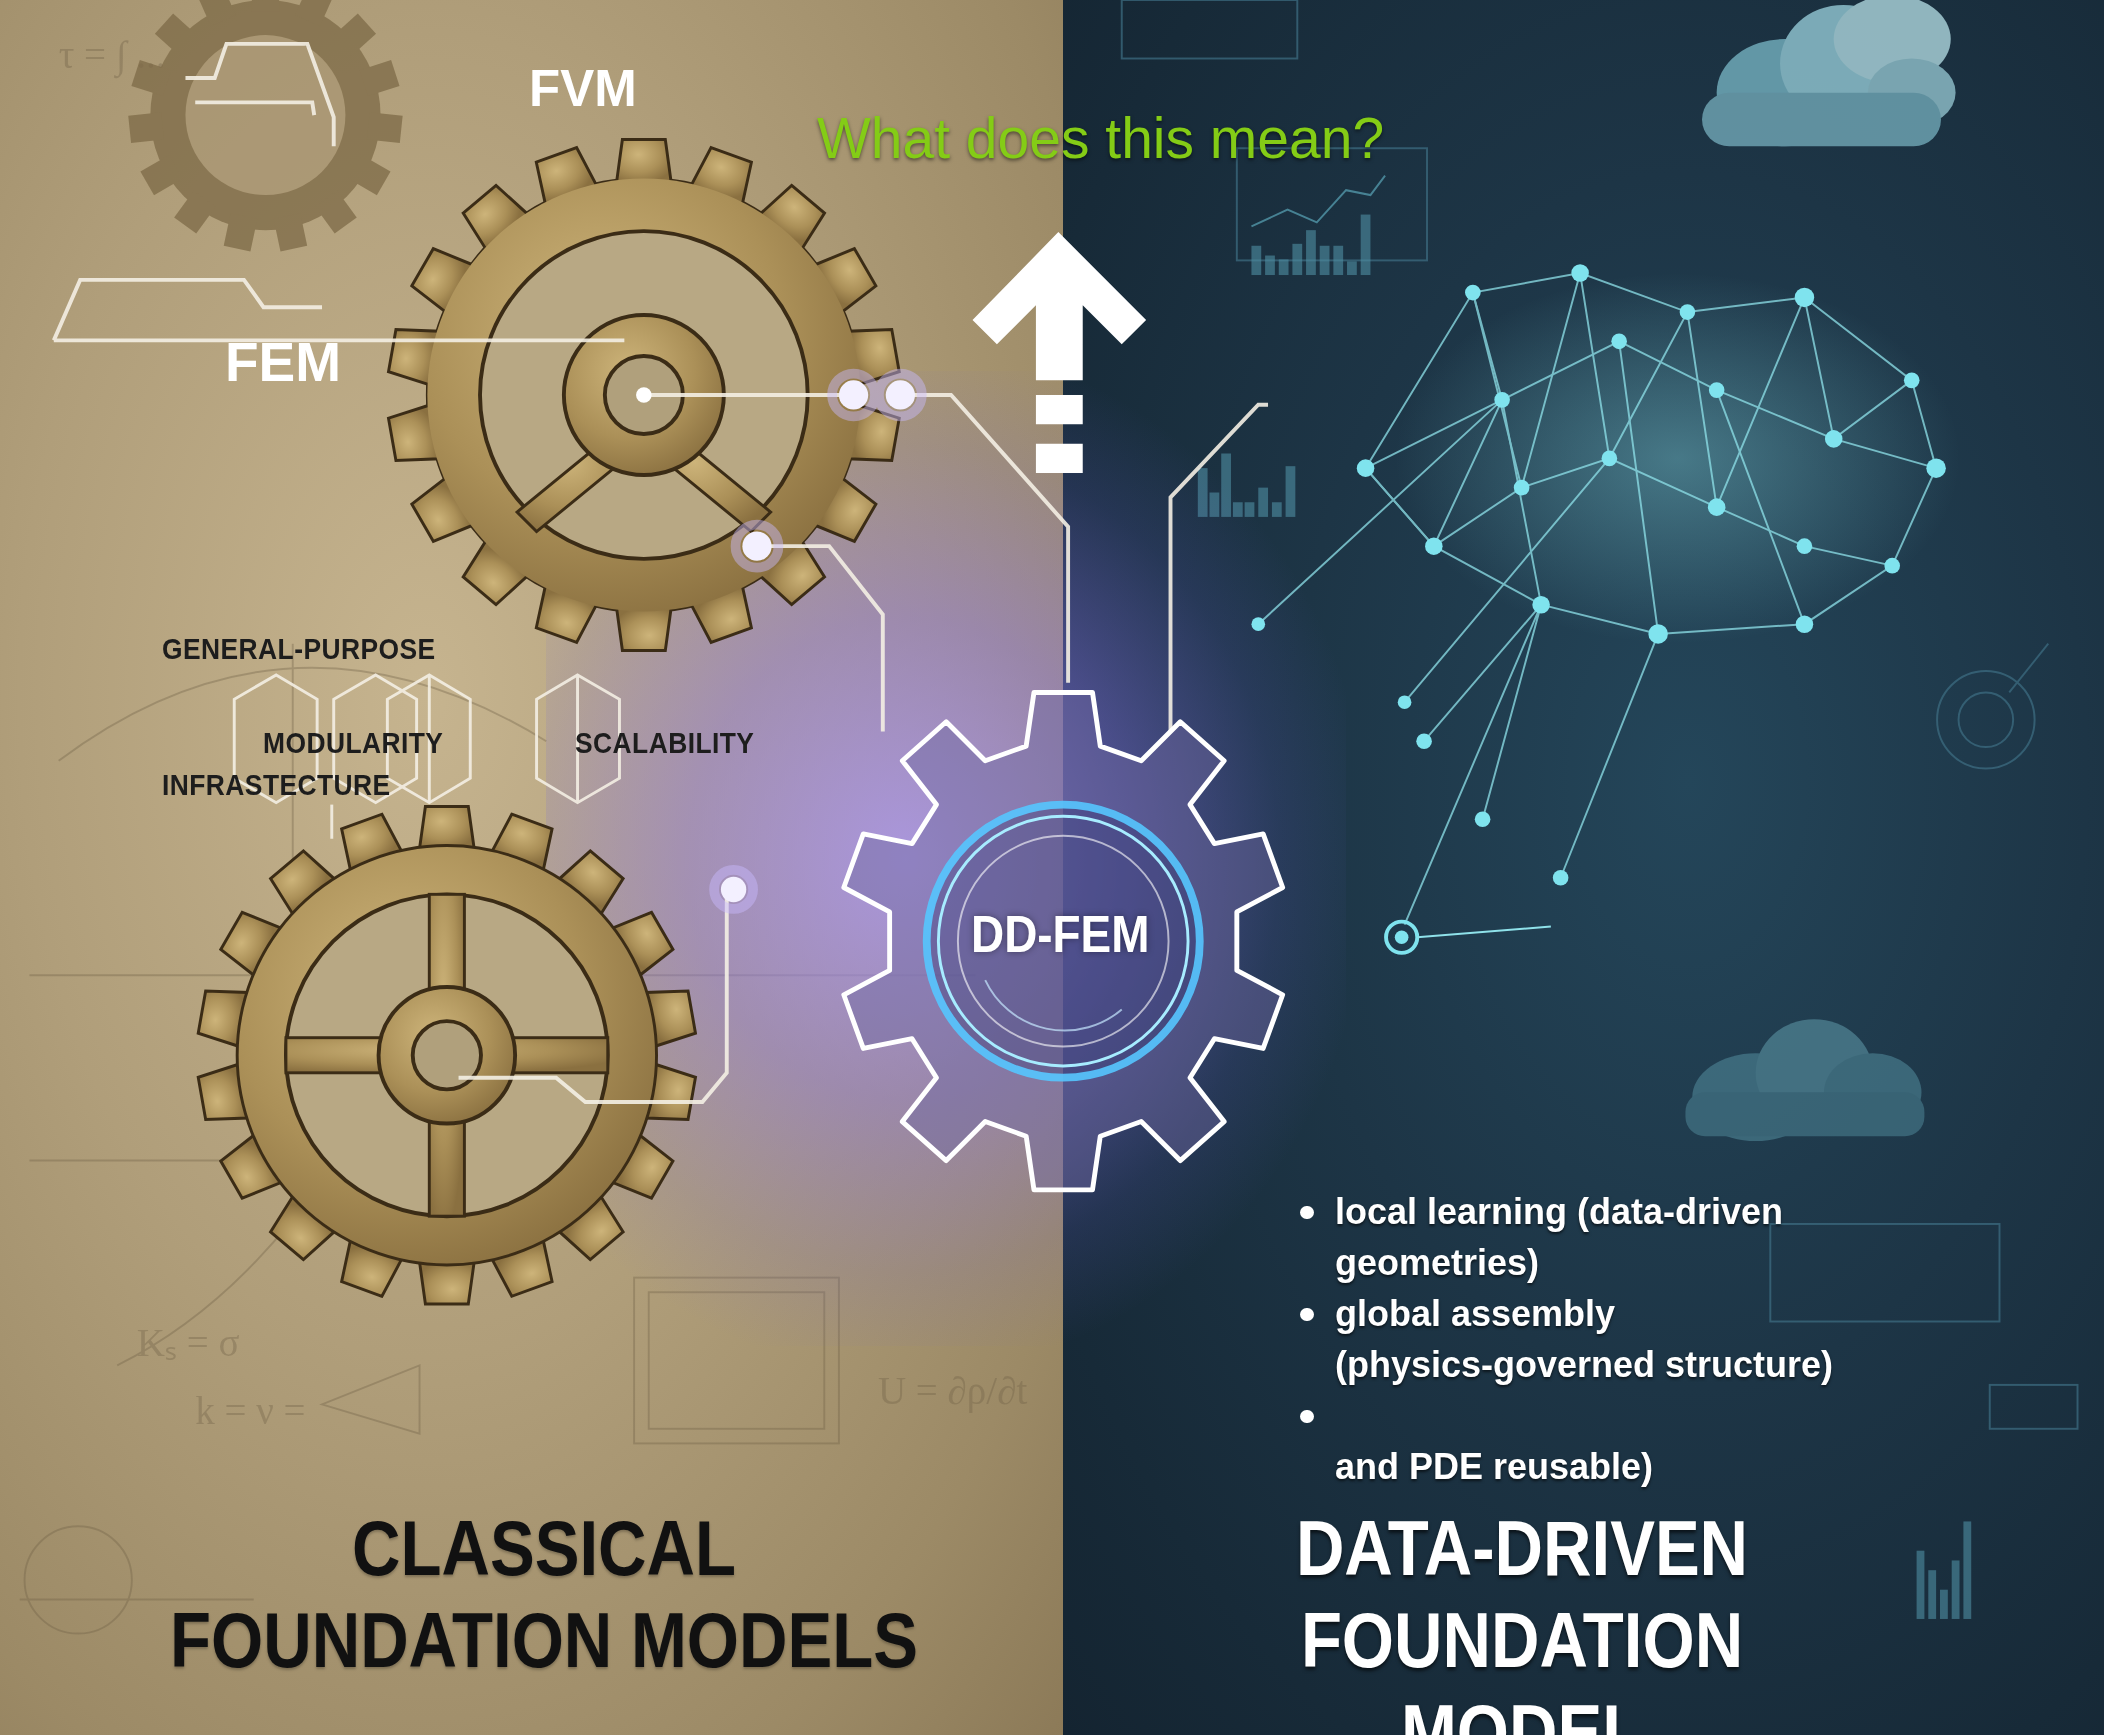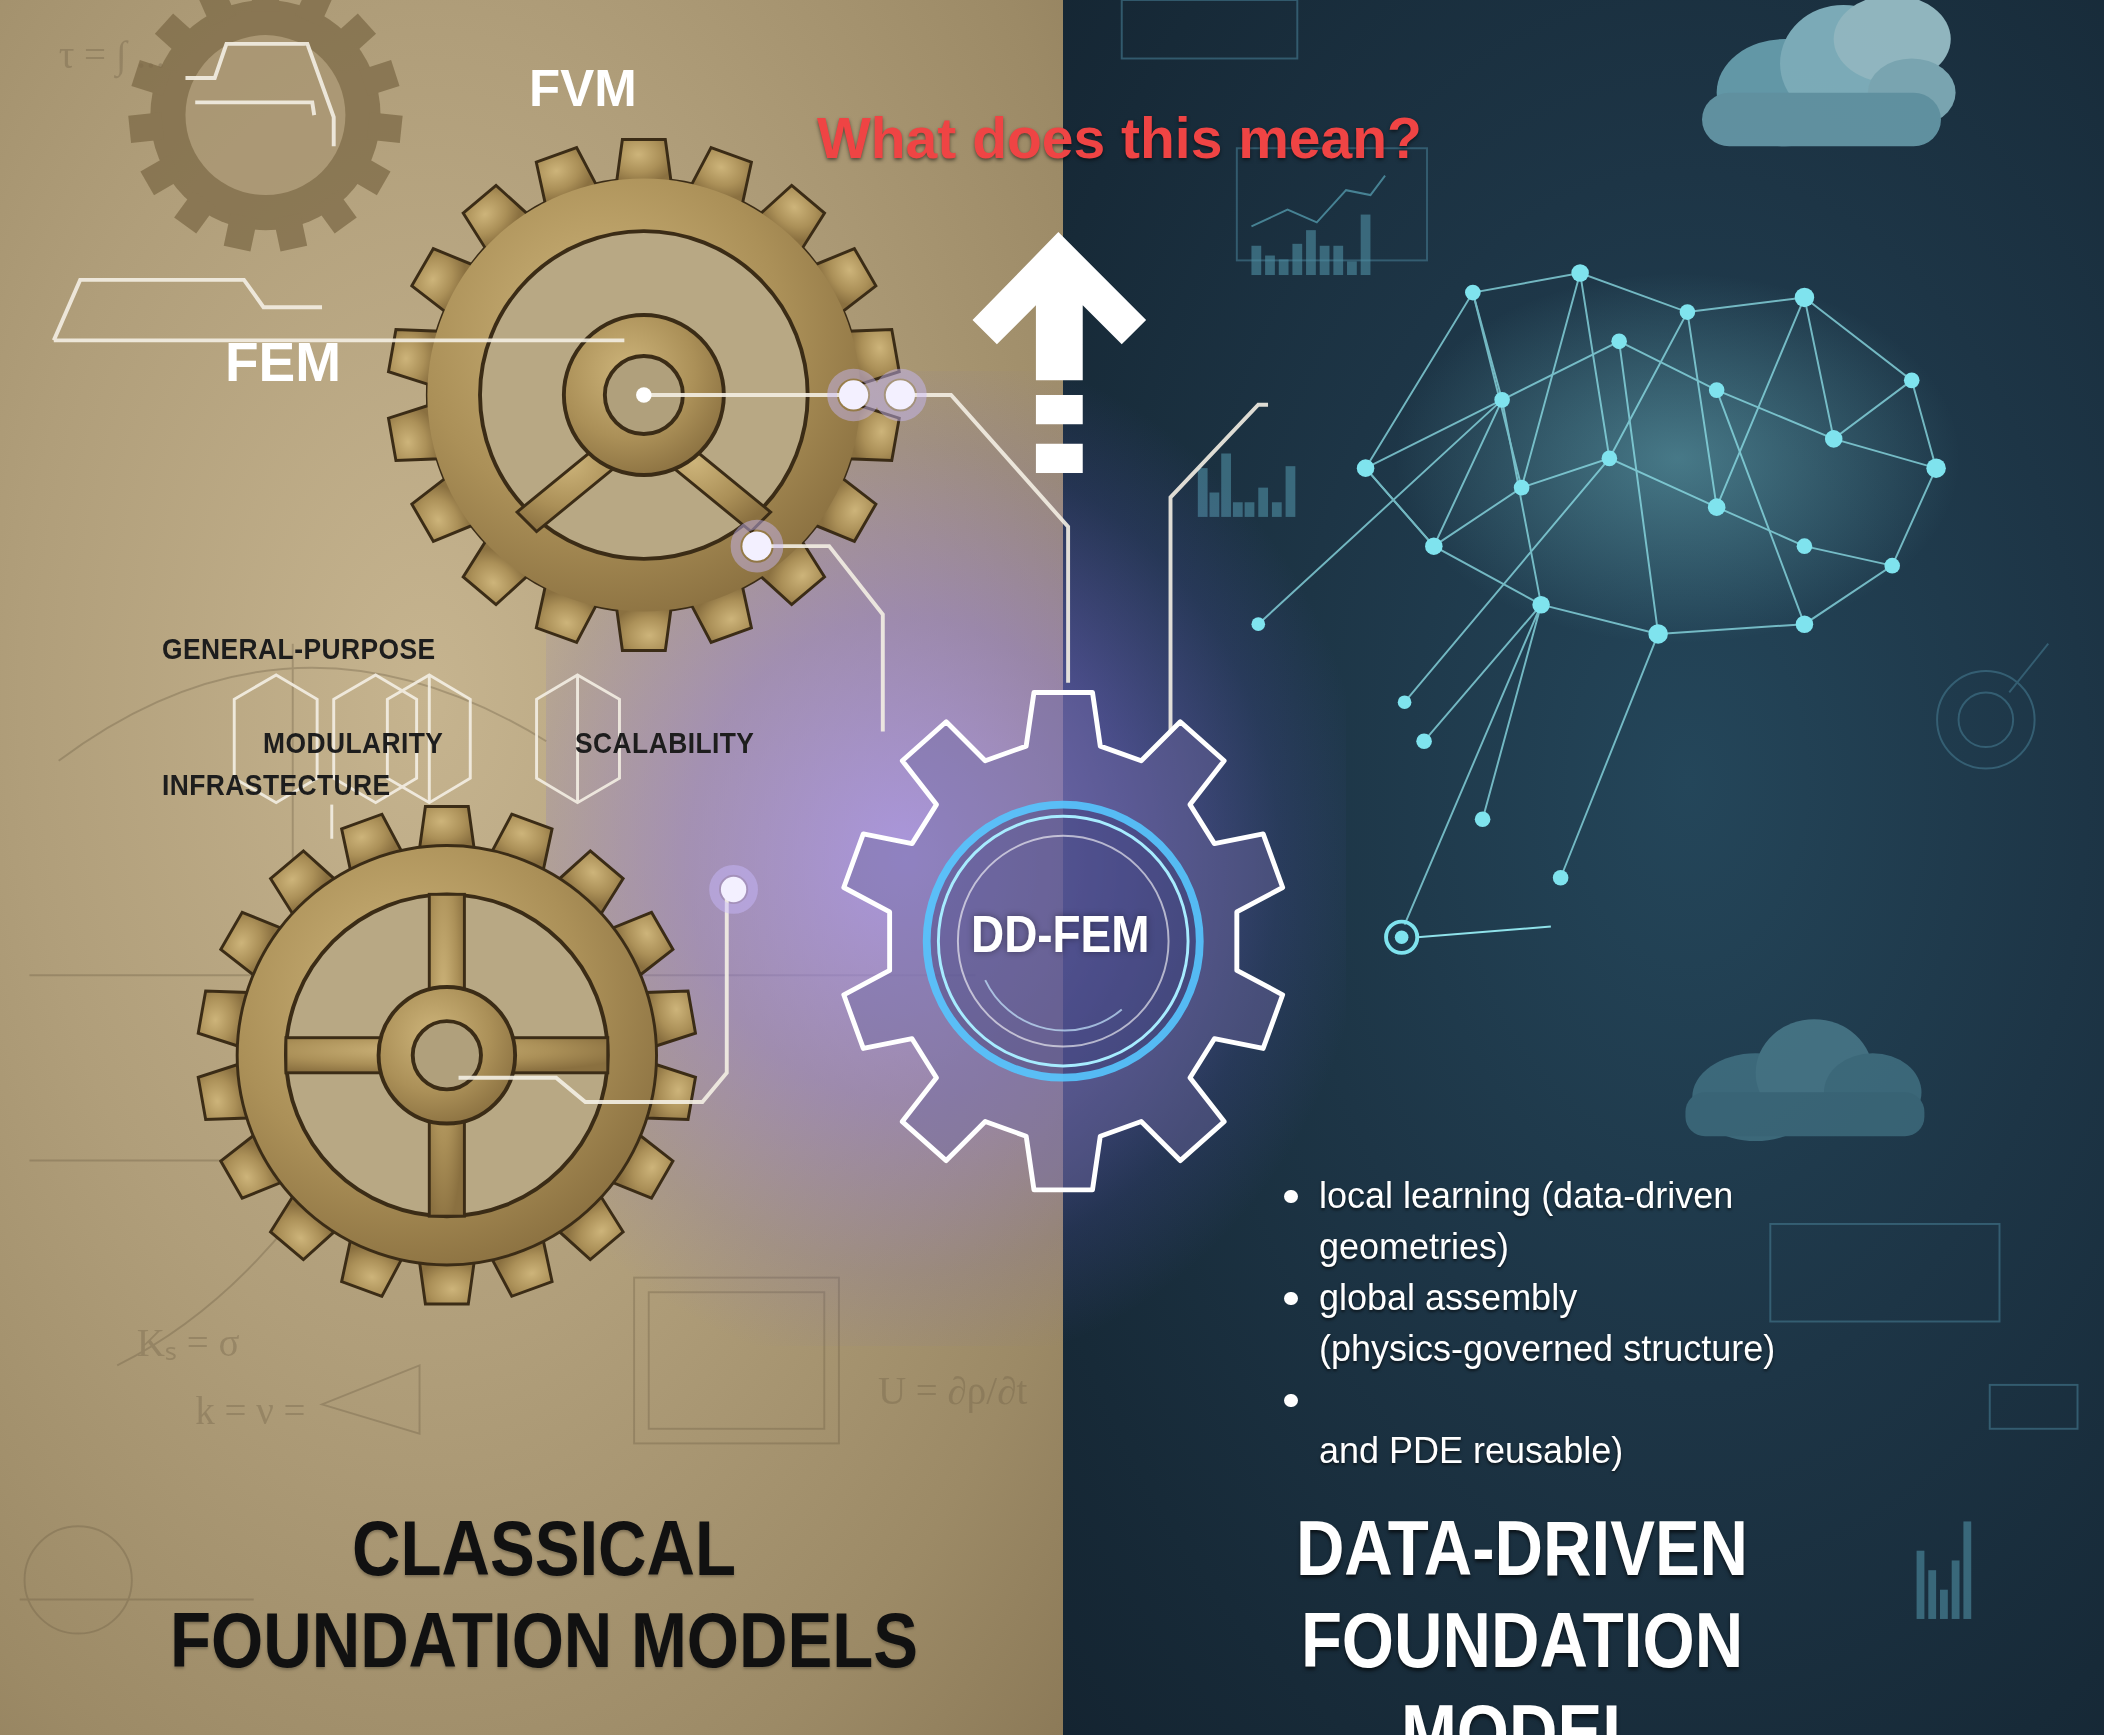--- a/index.html
+++ b/index.html
@@ -5,32 +5,32 @@
   html, body { margin:0; padding:0; }
   body { width:2105px; height:1736px; overflow:hidden; position:relative; background:#1b2c3b; font-family:"Liberation Sans", sans-serif; }
   .stage { position:absolute; left:0; top:0; width:2105px; height:1736px; overflow:hidden; }
   .panel-left { position:absolute; left:0; top:0; width:1063px; height:1736px;
     background: radial-gradient(ellipse at 40% 40%, #c6b48f 0%, #b09e7a 45%, #9c8a66 80%, #8c7a58 100%); }
   .panel-right { position:absolute; left:1063px; top:0; width:1042px; height:1736px;
     background: radial-gradient(ellipse at 60% 45%, #24465a 0%, #1d3546 45%, #172a38 80%, #142431 100%); }
   .glow { position:absolute; left:546px; top:371px; width:800px; height:975px;
     background: radial-gradient(ellipse at 45% 50%, rgba(170,150,255,0.75) 0%, rgba(140,120,240,0.45) 35%, rgba(110,100,220,0.15) 60%, rgba(0,0,0,0) 75%); pointer-events:none; }
   svg.layer { position:absolute; left:0; top:0; }
-  .title-q { position:absolute; left:817px; top:105px; font-size:57px; font-weight:bold; color:#ef4444; letter-spacing:0px; text-shadow:0 2px 3.9px rgba(0,0,0,0.5); white-space:nowrap; }
+  .title-q { position:absolute; left:817px; top:105px; font-size:57px; font-weight:normal; color:#84cc16; letter-spacing:0px; text-shadow:0 2px 3.9px rgba(0,0,0,0.5); white-space:nowrap; }
   .label-dark { position:absolute; color:#ffffff; font-weight:bold; white-space:nowrap; }
   .fvm { left:529px; top:59px; font-size:51px; }
   .fem { left:225px; top:330px; font-size:55px; }
   .small-caps { position:absolute; color:#1d1d1d; font-size:30px; font-weight:bold; white-space:nowrap; letter-spacing:0.5px; transform:scaleX(0.88); transform-origin:left; }
   .gp { left:162px; top:632px; }
   .mod { left:263px; top:726px; }
   .infra { left:162px; top:768px; }
   .scal { left:575px; top:726px; }
   .ddfem { position:absolute; left:971px; top:905px; font-size:51px; font-weight:bold; color:#fff; white-space:nowrap; text-shadow:0 0 7.8px rgba(0,0,0,0.4); transform:scaleX(0.9); transform-origin:left; }
   .bullets { position:absolute; left:1278px; top:1170px; width:741px; color:#fff; font-size:36px; line-height:51px; text-shadow:0 2px 2.9px rgba(0,0,0,0.6); }
-  .bullets ul { margin:0; padding:0; list-style:none; }
+  .bullets ul { margin:16px; padding:0; list-style:none;font-weight:bold; }
   .bullets li { position:relative; padding-left:41px; }
   .bullets li::before { content:""; position:absolute; left:5.9px; top:19.5px; width:13.7px; height:13.7px; border-radius:50%; background:#fff; }
   .heading-left { position:absolute; left:105px; top:1502px; width:878px; color:#111; font-size:78px; font-weight:bold; line-height:92px; text-align:center; transform:scaleX(0.86); transform-origin:center; text-shadow:0 2px 2.9px rgba(0,0,0,0.25); }
   .heading-right { position:absolute; left:1122px; top:1502px; width:800px; color:#fff; font-size:78px; font-weight:bold; line-height:92px; text-align:center; transform:scaleX(0.86); transform-origin:center; text-shadow:0 2.9px 3.9px rgba(0,0,0,0.6); }
 </style>
 </head>
 <body>
 
 <div class="stage">
   <div class="panel-left"></div>

